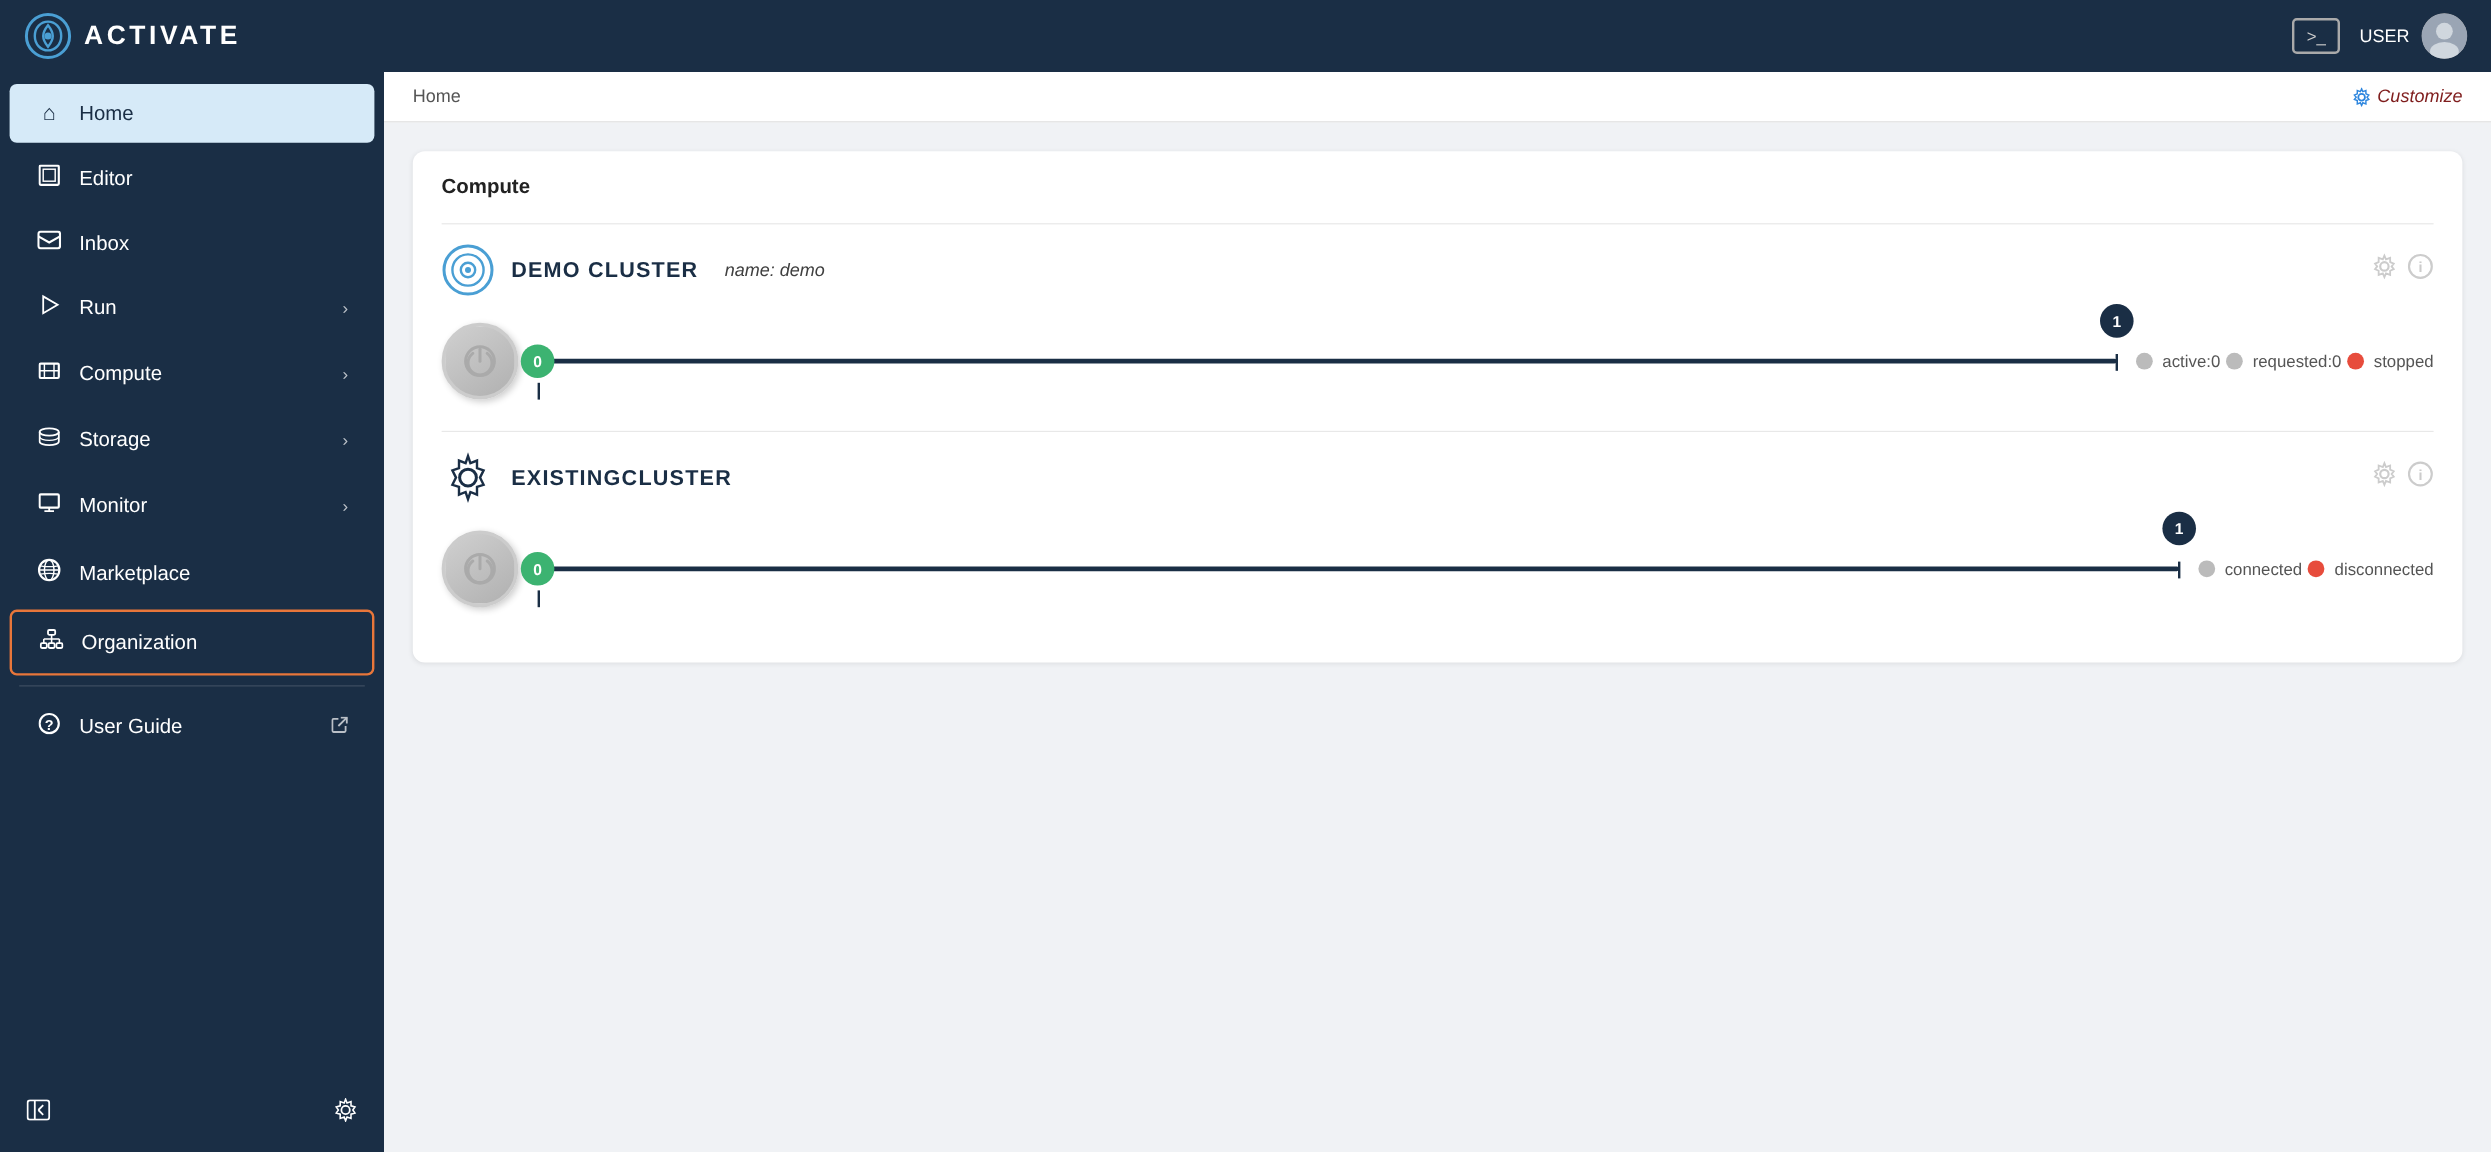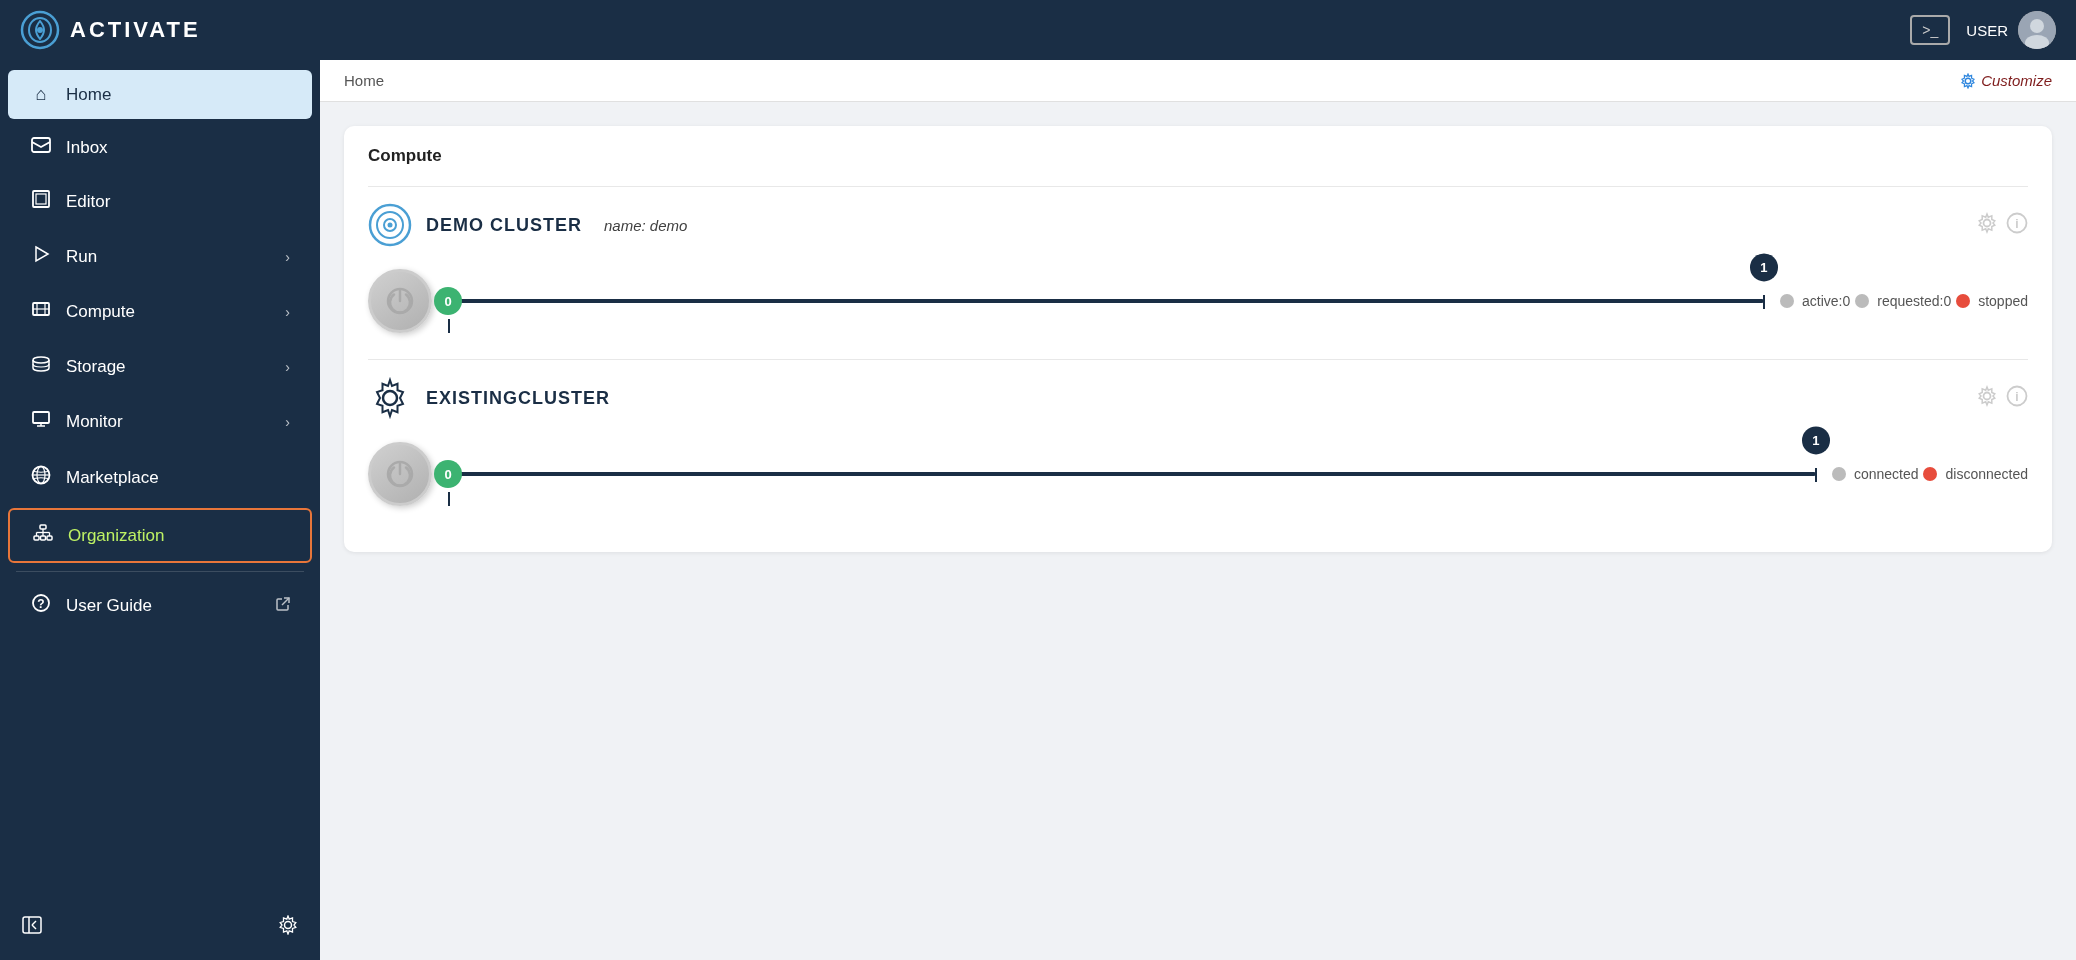--- a/index.html
+++ b/index.html
@@ -84,21 +84,21 @@
       color: white;
       font-size: 17px;
       cursor: pointer;
       border-radius: 6px;
       margin: 2px 8px;
     }
     .sidebar-item.active { background: #d6eaf8; color: #1a2e45; }
     .sidebar-item.active .sidebar-icon { color: #1a2e45; }
     .sidebar-item.selected-orange {
       border: 2.5px solid #e8763a;
-      color: #bef264;
+      color: #ffffff;
     }
     .sidebar-item .sidebar-icon {
       font-size: 18px;
       color: white;
       width: 22px;
       text-align: center;
     }
     .sidebar-item.active .sidebar-icon { color: #1a2e45; }
     .sidebar-chevron {
       margin-left: auto;
@@ -342,36 +342,36 @@
 
   <div class="sidebar">
 
     <div class="sidebar-item active">
       <span class="sidebar-icon">⌂</span>
       <span>Home</span>
     </div>
 
     <div class="sidebar-item">
       <span class="sidebar-icon">
+        <svg width="18" height="18" viewBox="0 0 18 18">
+          <rect x="1" y="1" width="16" height="16" rx="1" stroke="white" stroke-width="1.8" fill="none"></rect>
+          <rect x="4" y="4" width="10" height="10" stroke="white" stroke-width="1.2" fill="none"></rect>
+        </svg>
+      </span>
+      <span>Editor</span>
+    </div>
+
+    <div class="sidebar-item">
+      <span class="sidebar-icon">
         <svg width="20" height="16" viewBox="0 0 20 16" fill="none">
           <rect x="1" y="1" width="18" height="14" rx="2" stroke="white" stroke-width="1.8" fill="none"></rect>
           <path d="M1 5 L10 10 L19 5" stroke="white" stroke-width="1.8" fill="none"></path>
         </svg>
       </span>
       <span>Inbox</span>
-    </div>
-
-    <div class="sidebar-item">
-      <span class="sidebar-icon">
-        <svg width="18" height="18" viewBox="0 0 18 18">
-          <rect x="1" y="1" width="16" height="16" rx="1" stroke="white" stroke-width="1.8" fill="none"></rect>
-          <rect x="4" y="4" width="10" height="10" stroke="white" stroke-width="1.2" fill="none"></rect>
-        </svg>
-      </span>
-      <span>Editor</span>
     </div>
 
     <div class="sidebar-item">
       <span class="sidebar-icon">
         <svg width="18" height="18" viewBox="0 0 18 18">
           <polygon points="4,2 16,9 4,16" stroke="white" stroke-width="1.5" fill="none"></polygon>
         </svg>
       </span>
       <span>Run</span>
       <span class="sidebar-chevron">›</span>

